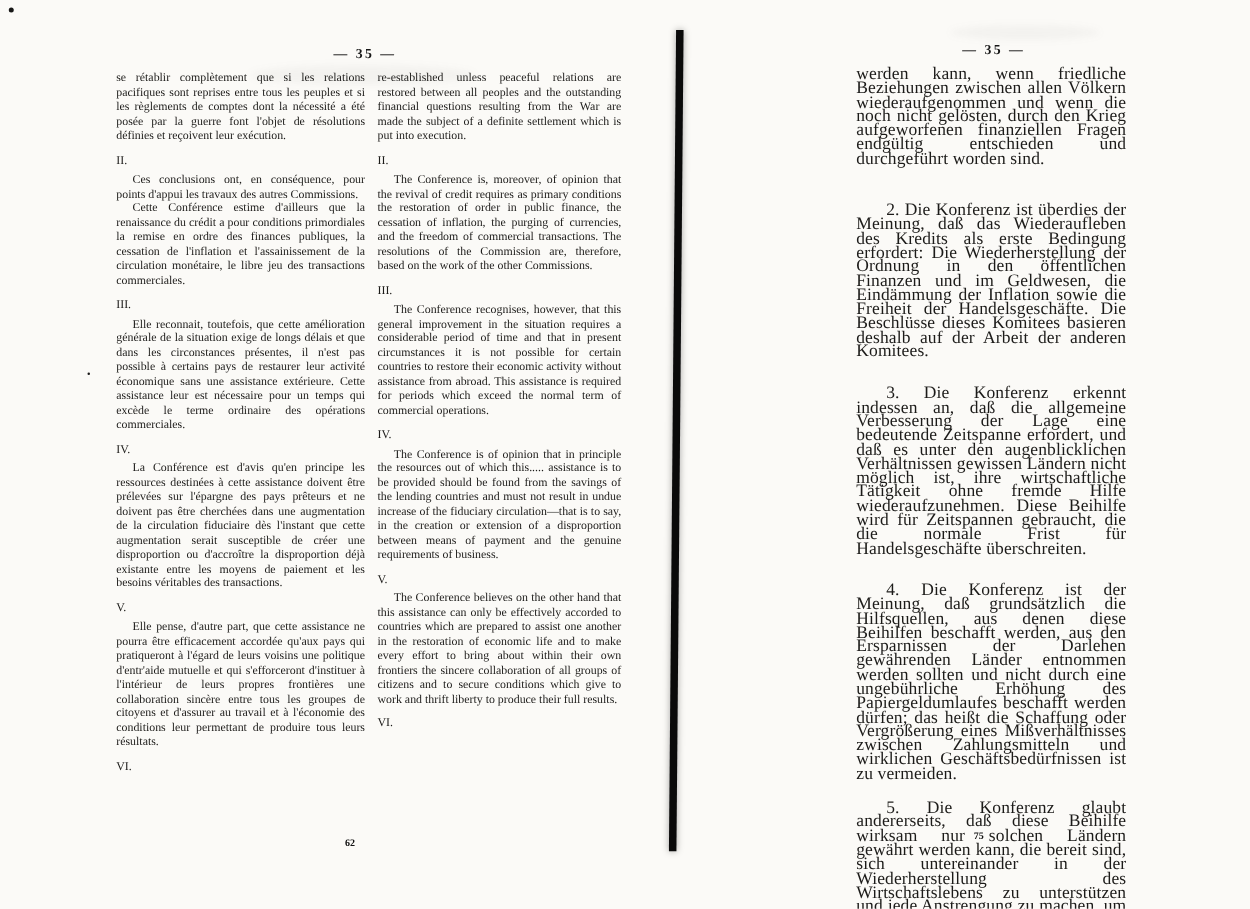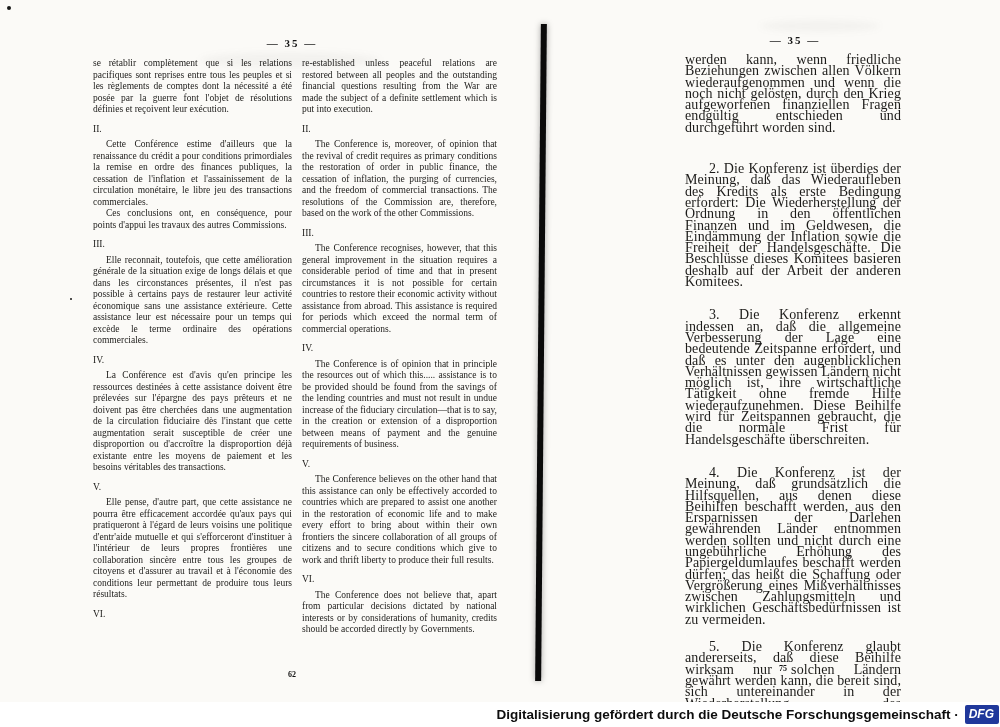--- a/index.html
+++ b/index.html
@@ -24,21 +24,21 @@
   .roman{
     font-size:9.5px;margin:8px 0 4px;color:#1c1b19;
   }
   #col-de p{text-indent:24px;}
   #col-de p.cont{text-indent:0;}
   .mb30{margin-bottom:30px !important;}
   .mb22{margin-bottom:22px !important;}
   .mb16{margin-bottom:16px !important;}
   .mb12{margin-bottom:12px !important;}
   .sig{position:absolute;font-size:8px;font-weight:bold;color:#111;}
-  #sig-left{left:288px;top:670px;}
+  #sig-left{left:276px;top:670px;}
   #sig-right{left:779px;top:664px;}
   .gutter{
     position:absolute;left:538px;top:24px;width:6px;height:657px;
     background:#0a0a0a;transform:rotate(0.5deg);
     box-shadow:0 0 6px rgba(0,0,0,0.35);
   }
   .banner{
     position:absolute;left:0;right:0;bottom:0;height:25px;background:#ffffff;
     display:flex;align-items:center;justify-content:flex-end;
     font-family:"Liberation Sans", sans-serif;font-weight:bold;
@@ -66,43 +66,42 @@
   <div class="smudge" id="smudge2"></div>
   <div class="speck" id="speck1"></div>
   <div class="speck" id="speck2"></div>
 
   <div>
     <div class="page-header" id="hdr-left">—  35  —</div>
 
     <div class="col" id="col-fr">
       <p class="cont">se rétablir complètement que si les relations pacifiques sont reprises entre tous les peuples et si les règlements de comptes dont la nécessité a été posée par la guerre font l'objet de résolutions définies et reçoivent leur exécution.</p>
       <div class="roman">II.</div>
+      <p>Ces conclusions ont, en conséquence, pour points d'appui les travaux des autres Commissions.</p>
       <p>Cette Conférence estime d'ailleurs que la renaissance du crédit a pour conditions primordiales la remise en ordre des finances publiques, la cessation de l'inflation et l'assainissement de la circulation monétaire, le libre jeu des transactions commerciales.</p>
-      <p>Ces conclusions ont, en conséquence, pour points d'appui les travaux des autres Commissions.</p>
       <div class="roman">III.</div>
       <p>Elle reconnait, toutefois, que cette amélioration générale de la situation exige de longs délais et que dans les circonstances présentes, il n'est pas possible à certains pays de restaurer leur activité économique sans une assistance extérieure. Cette assistance leur est nécessaire pour un temps qui excède le terme ordinaire des opérations commerciales.</p>
       <div class="roman">IV.</div>
       <p>La Conférence est d'avis qu'en principe les ressources destinées à cette assistance doivent être prélevées sur l'épargne des pays prêteurs et ne doivent pas être cherchées dans une augmentation de la circulation fiduciaire dès l'instant que cette augmentation serait susceptible de créer une disproportion ou d'accroître la disproportion déjà existante entre les moyens de paiement et les besoins véritables des transactions.</p>
       <div class="roman">V.</div>
       <p>Elle pense, d'autre part, que cette assistance ne pourra être efficacement accordée qu'aux pays qui pratiqueront à l'égard de leurs voisins une politique d'entr'aide mutuelle et qui s'efforceront d'instituer à l'intérieur de leurs propres frontières une collaboration sincère entre tous les groupes de citoyens et d'assurer au travail et à l'économie des conditions leur permettant de produire tous leurs résultats.</p>
       <div class="roman">VI.</div>
     </div>
 
     <div class="col" id="col-en">
       <p class="cont">re-established unless peaceful relations are restored between all peoples and the outstanding financial questions resulting from the War are made the subject of a definite settlement which is put into execution.</p>
       <div class="roman">II.</div>
       <p>The Conference is, moreover, of opinion that the revival of credit requires as primary conditions the restoration of order in public finance, the cessation of inflation, the purging of currencies, and the freedom of commercial transactions.  The resolutions of the Commission are, therefore, based on the work of the other Commissions.</p>
       <div class="roman">III.</div>
       <p>The Conference recognises, however, that this general improvement in the situation requires a considerable period of time and that in present circumstances it is not possible for certain countries to restore their economic activity without assistance from abroad.  This assistance is required for periods which exceed the normal term of commercial operations.</p>
       <div class="roman">IV.</div>
       <p>The Conference is of opinion that in principle the resources out of which this..... assistance is to be provided should be found from the savings of the lending countries and must not result in undue increase of the fiduciary circulation—that is to say, in the creation or extension of a disproportion between means of payment and the genuine requirements of business.</p>
       <div class="roman">V.</div>
       <p>The Conference believes on the other hand that this assistance can only be effectively accorded to countries which are prepared to assist one another in the restoration of economic life and to make every effort to bring about within their own frontiers the sincere collaboration of all groups of citizens and to secure conditions which give to work and thrift liberty to produce their full results.</p>
       <div class="roman">VI.</div>
-      <p>The Conference does not believe that, apart from particular decisions dictated by national interests or by considerations of humanity, credits should be accorded directly by Governments.</p>
     </div>
 
     <div class="sig" id="sig-left">62</div>
   </div>
 
   <div class="gutter"></div>
 
   <div>
     <div class="page-header" id="hdr-right">—  35  —</div>
 
@@ -111,18 +110,14 @@
       <p class="mb22">2. Die Konferenz ist überdies der Meinung, daß das Wiederaufleben des Kredits als erste Bedingung erfordert: Die Wiederherstellung der Ordnung in den öffentlichen Finanzen und im Geldwesen, die Eindämmung der Inflation sowie die Freiheit der Handelsgeschäfte. Die Beschlüsse dieses Komitees basieren deshalb auf der Arbeit der anderen Komitees.</p>
       <p class="mb22">3. Die Konferenz erkennt indessen an, daß die allgemeine Verbesserung der Lage eine bedeutende Zeitspanne erfordert, und daß es unter den augenblicklichen Verhältnissen gewissen Ländern nicht möglich ist, ihre wirtschaftliche Tätigkeit ohne fremde Hilfe wiederaufzunehmen. Diese Beihilfe wird für Zeitspannen gebraucht, die die normale Frist für Handelsgeschäfte überschreiten.</p>
       <p class="mb16">4. Die Konferenz ist der Meinung, daß grundsätzlich die Hilfsquellen, aus denen diese Beihilfen beschafft werden, aus den Ersparnissen der Darlehen gewährenden Länder entnommen werden sollten und nicht durch eine ungebührliche Erhöhung des Papiergeldumlaufes beschafft werden dürfen; das heißt die Schaffung oder Vergrößerung eines Mißverhältnisses zwischen Zahlungsmitteln und wirklichen Geschäftsbedürfnissen ist zu vermeiden.</p>
       <p class="mb12">5. Die Konferenz glaubt andererseits, daß diese Beihilfe wirksam nur solchen Ländern gewährt werden kann, die bereit sind, sich untereinander in der Wiederherstellung des Wirtschaftslebens zu unterstützen und jede Anstrengung zu machen, um innerhalb ihrer eigenen Grenzen die ernsthafte Zusammenarbeit aller Bevölkerungsklassen herbeizuführen und die Bedingungen sicherzustellen, die eine Erfolg versprechende Arbeit und Sparsamkeit zeitigen.</p>
       <p>6. Die Konferenz glaubt, daß — besondere durch nationale Interessen oder humanitäre Rücksichten zu treffende Entscheidungen ausgenommen — Kredite nicht direkt durch die Regierungen gewährt werden sollten.</p>
     </div>
 
     <div class="sig" id="sig-right">75</div>
   </div>
 
-  <div class="banner">
-    <span class="txt">Digitalisierung gefördert durch die Deutsche Forschungsgemeinschaft ·</span>
-    <span class="dfg">DFG</span>
-  </div>
 
 </div>
 
 </body></html>

